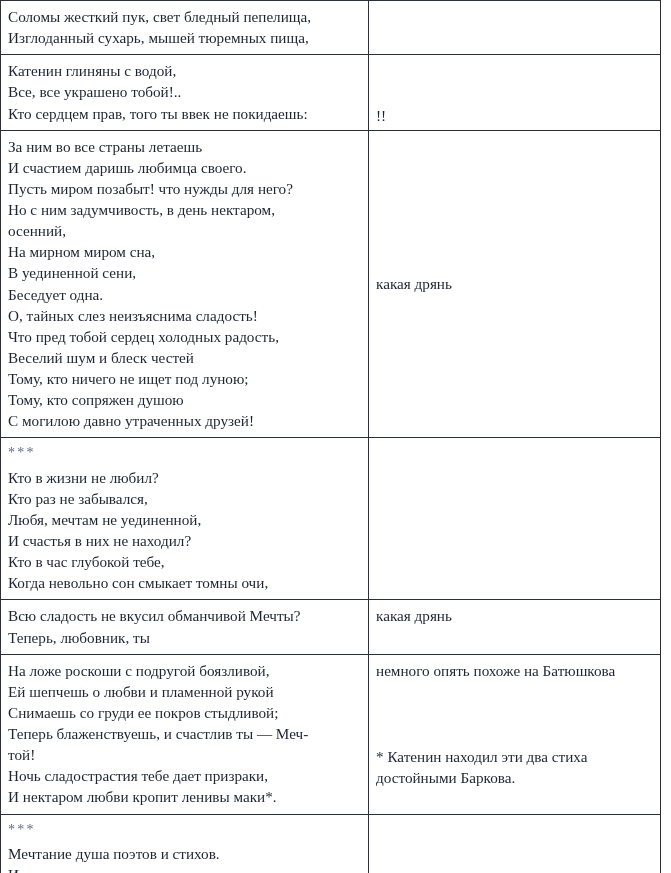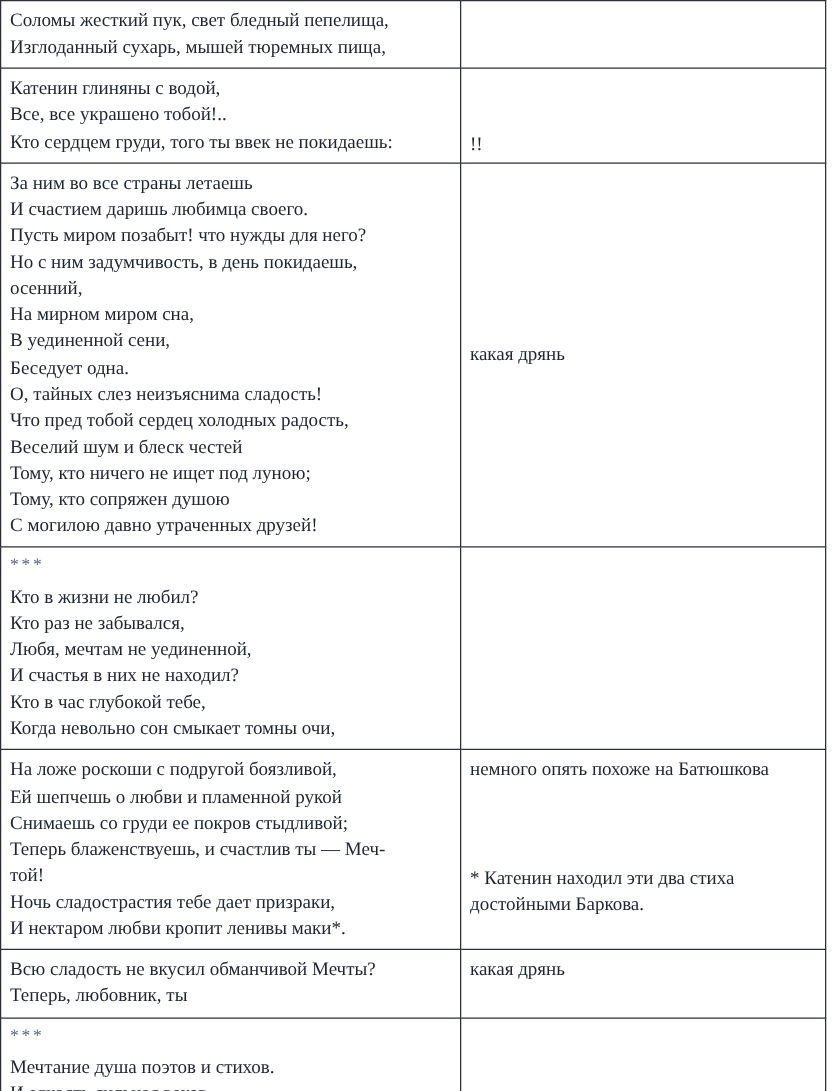--- a/index.html
+++ b/index.html
@@ -83,33 +83,33 @@
           <span class="line">Соломы жесткий пук, свет бледный пепелища,</span>
           <span class="line">Изглоданный сухарь, мышей тюремных пища,</span>
         </td>
         <td class="note-cell"></td>
       </tr>
 
       <tr>
         <td class="text-cell">
           <span class="line">Катенин глиняны с водой,</span>
           <span class="line">Все, все украшено тобой!..</span>
-          <span class="line">Кто сердцем груди, того ты ввек не покидаешь:</span>
+          <span class="line">Кто сердцем прав, того ты ввек не покидаешь:</span>
         </td>
         <td class="note-cell note-bang">
           <span class="note-line">!!</span>
         </td>
       </tr>
 
       <tr>
         <td class="text-cell">
           <span class="line">За ним во все страны летаешь</span>
           <span class="line">И счастием даришь любимца своего.</span>
           <span class="line">Пусть миром позабыт! что нужды для него?</span>
-          <span class="line">Но с ним задумчивость, в день покидаешь,</span>
+          <span class="line">Но с ним задумчивость, в день нектаром,</span>
           <span class="line">осенний,</span>
           <span class="line">На мирном миром сна,</span>
           <span class="line">В уединенной сени,</span>
           <span class="line">Беседует одна.</span>
           <span class="line">О, тайных слез неизъяснима сладость!</span>
           <span class="line">Что пред тобой сердец холодных радость,</span>
           <span class="line">Веселий шум и блеск честей</span>
           <span class="line">Тому, кто ничего не ищет под луною;</span>
           <span class="line">Тому, кто сопряжен душою</span>
           <span class="line">С могилою давно утраченных друзей!</span>
@@ -127,20 +127,30 @@
           <span class="line">Любя, мечтам не уединенной,</span>
           <span class="line">И счастья в них не находил?</span>
           <span class="line">Кто в час глубокой тебе,</span>
           <span class="line">Когда невольно сон смыкает томны очи,</span>
         </td>
         <td class="note-cell"></td>
       </tr>
 
       <tr>
         <td class="text-cell">
+          <span class="line">Всю сладость не вкусил обманчивой Мечты?</span>
+          <span class="line">Теперь, любовник, ты</span>
+        </td>
+        <td class="note-cell">
+          <span class="note-line">какая дрянь</span>
+        </td>
+      </tr>
+
+      <tr>
+        <td class="text-cell">
           <span class="line">На ложе роскоши с подругой боязливой,</span>
           <span class="line">Ей шепчешь о любви и пламенной рукой</span>
           <span class="line">Снимаешь со груди ее покров стыдливой;</span>
           <span class="line">Теперь блаженствуешь, и счастлив ты — Меч-</span>
           <span class="line">той!</span>
           <span class="line">Ночь сладострастия тебе дает призраки,</span>
           <span class="line">И нектаром любви кропит ленивы маки*.</span>
         </td>
         <td class="note-cell">
           <span class="note-line">немного опять похоже на Батюшкова</span>
@@ -148,30 +158,20 @@
           <span class="note-line">&nbsp;</span>
           <span class="note-line">&nbsp;</span>
           <span class="note-line">&nbsp;</span>
           <span class="note-line">* Катенин находил эти два стиха</span>
           <span class="note-line">достойными Баркова.</span>
         </td>
       </tr>
 
       <tr>
         <td class="text-cell">
-          <span class="line">Всю сладость не вкусил обманчивой Мечты?</span>
-          <span class="line">Теперь, любовник, ты</span>
-        </td>
-        <td class="note-cell">
-          <span class="note-line">какая дрянь</span>
-        </td>
-      </tr>
-
-      <tr>
-        <td class="text-cell">
           <span class="sep-stars">***</span>
           <span class="line">Мечтание душа поэтов и стихов.</span>
           <span class="line">И едкость сильная веков</span>
         </td>
         <td class="note-cell"></td>
       </tr>
 
     </tbody>
   </table>
 </div>

